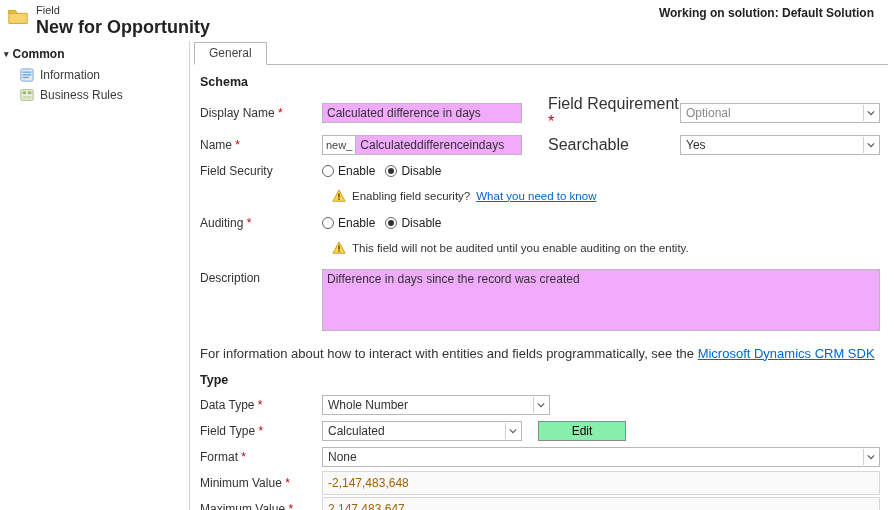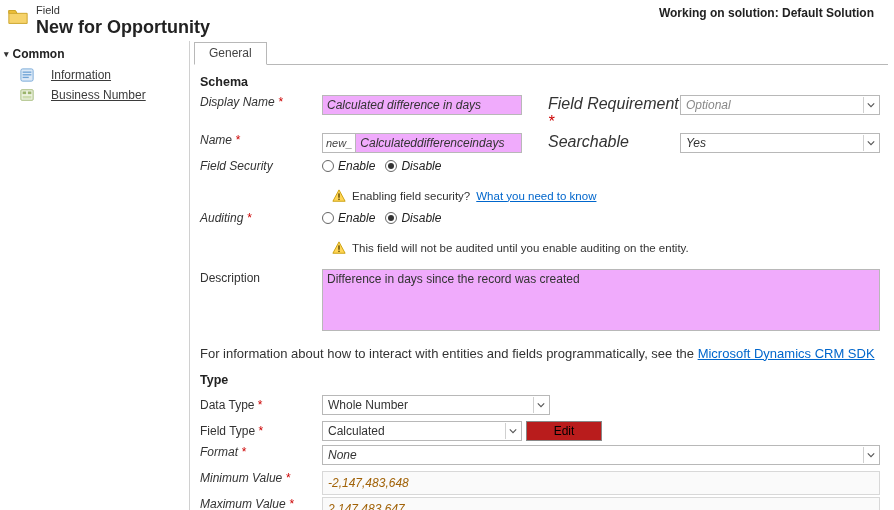--- a/index.html
+++ b/index.html
@@ -48,25 +48,24 @@
     gap: 4px;
     font-weight: 600;
     font-size: 12px;
     color: #222;
     padding: 2px 4px 4px 0;
   }
   .sb-arrow { font-size: 9px; color: #333; }
   .sb-item {
     display: flex;
     align-items: center;
-    gap: 17px;
+    gap: 6px;
     padding: 3px 4px 3px 16px;
     color: #3b3b3b;
     cursor: pointer;
-    text-decoration: underline;
   }
   .sb-item .ico { width: 14px; height: 14px; }
 
   .content {
     flex: 1;
     padding: 0 6px 20px 0;
   }
   .tabs {
     display: flex;
     align-items: flex-end;
@@ -87,23 +86,23 @@
   }
   .section-h {
     font-weight: 600;
     font-size: 12.5px;
     padding: 10px 0 6px 10px;
     color: #222;
   }
   .form-area { padding-left: 10px; }
   .row {
     display: flex;
+    align-items: center;
     min-height: 24px;
     margin-bottom: 2px;
-    font-style: italic;
   }
   .cell-label {
     width: 122px;
     flex: 0 0 122px;
     color: #333;
     font-size: 12px;
     padding-right: 4px;
   }
   .cell-input {
     width: 200px;
@@ -212,25 +211,25 @@
   .desc-row .cell-label { padding-top: 2px; }
   .desc-row .desc-area { flex: 1; padding-right: 8px; }
   .info-line {
     padding: 12px 0 2px 10px;
     font-size: 13px;
     color: #333;
   }
   .row-wide .cell-input { flex: 1 1 auto; width: auto; padding-right: 8px; }
   .btn-edit {
     display: inline-flex; align-items: center; justify-content: center;
-    border: 1px solid #888; background: #b91c1c;
-    height: 20px; width: 76px;
+    border: 1px solid #888; background: #86efac;
+    height: 20px; width: 88px;
     font: inherit;
     cursor: pointer;
-    margin-left: 4px;
+    margin-left: 16px;
   }
   .ft-row { display: flex; align-items: center; min-height: 24px; margin-bottom: 2px; }
 </style>
 </head>
 <body>
 
 <div class="header">
   <div class="header-left">
     <svg class="folder-icon" viewBox="0 0 24 24">
       <path d="M2 5h7l2 3h11v11H2z" fill="#f6d36b" stroke="#c9a227" stroke-width="1"></path>
@@ -259,21 +258,21 @@
       </svg>
       <span>Information</span>
     </div>
     <div class="sb-item">
       <svg class="ico" viewBox="0 0 16 16">
         <rect x="1" y="2" width="14" height="12" rx="1" fill="#eef3e2" stroke="#9ab36b"></rect>
         <rect x="3" y="4" width="4" height="3" fill="#9ab36b"></rect>
         <rect x="9" y="4" width="4" height="3" fill="#9ab36b"></rect>
         <rect x="3" y="9" width="10" height="3" fill="#cddcae"></rect>
       </svg>
-      <span>Business Number</span>
+      <span>Business Rules</span>
     </div>
   </div>
 
   <div class="content">
     <div class="tabs">
       <div class="tab">General</div>
     </div>
 
     <div class="section-h">Schema</div>
     <div class="form-area">

